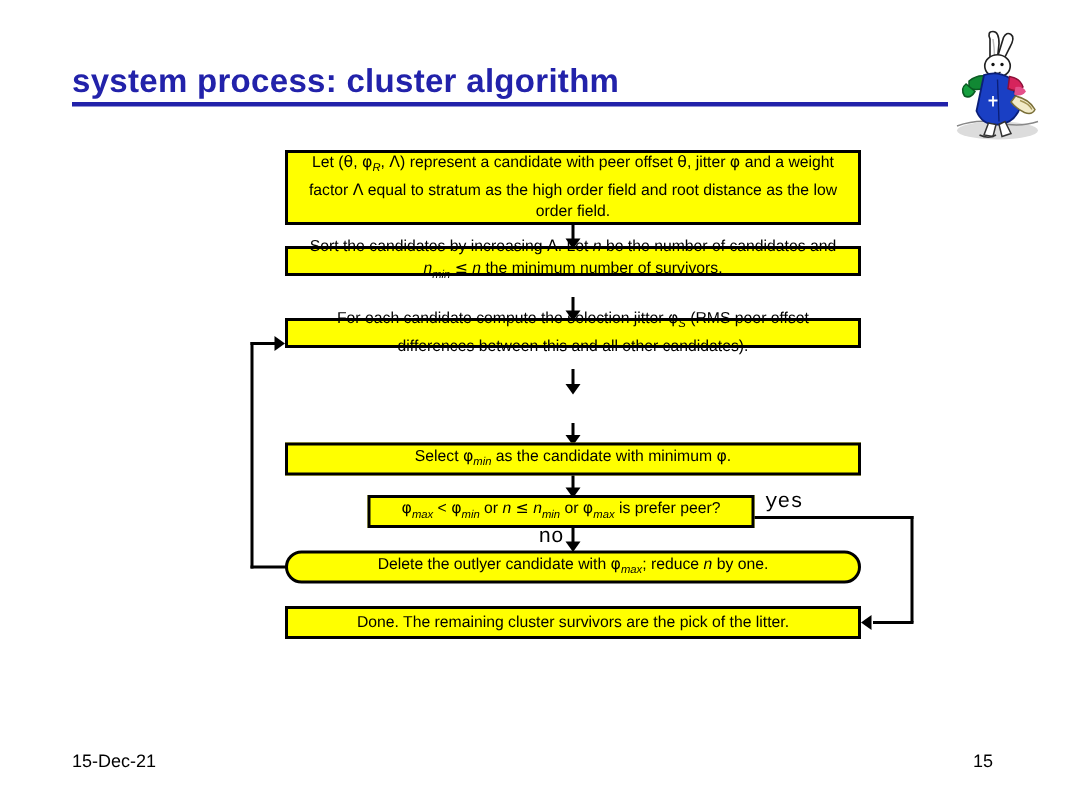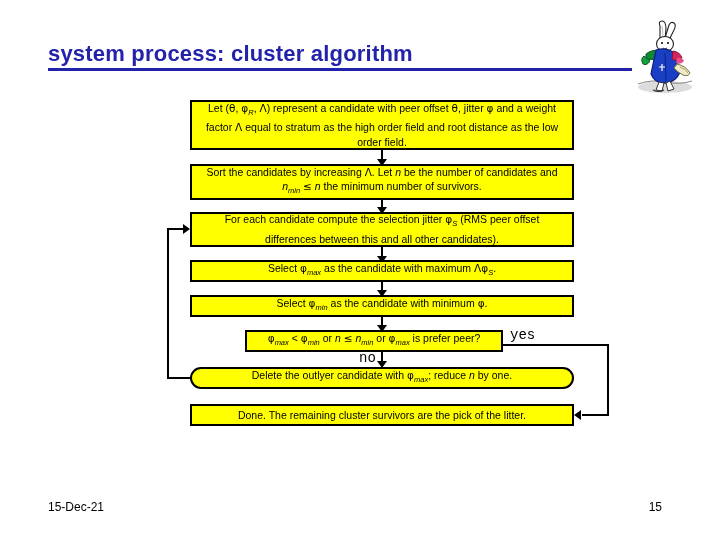--- a/index.html
+++ b/index.html
@@ -187,43 +187,38 @@
 
   <div class="fbox" style="left:190px; top:100px; width:384px; height:50px;">
     <div class="inner">
       <span>Let (<span class="sym">θ</span>, <span class="sym">φ</span><span class="sub">R</span>, <span class="sym">Λ</span>) represent a candidate with peer offset <span class="sym">θ</span>, jitter <span class="sym">φ</span> and a weight factor <span class="sym">Λ</span> equal to stratum as the high order field and root distance as the low order field.</span>
     </div>
   </div>
 
   <div class="line vline" style="left:381px; top:150px; height:11px;"></div>
   <div class="arrow-down" style="left:377px; top:159px;"></div>
 
-  <div class="fbox" style="left:190px; top:164px; width:384px; height:36px;">
+  <div class="fbox" style="left:190px; top:164px; width:384px; height:20px;">
     <div class="inner">
       <span>Sort the candidates by increasing <span class="sym">Λ</span>. Let <i>n</i> be the number of candidates and <i>n</i><span class="sub">min</span> <span class="sym">≤</span> <i>n</i> the minimum number of survivors.</span>
     </div>
   </div>
 
   <div class="line vline" style="left:381px; top:198px; height:11px;"></div>
   <div class="arrow-down" style="left:377px; top:207px;"></div>
 
-  <div class="fbox" style="left:190px; top:212px; width:384px; height:35px;">
+  <div class="fbox" style="left:190px; top:212px; width:384px; height:20px;">
     <div class="inner">
       <span>For each candidate compute the selection jitter <span class="sym">φ</span><span class="sub">S</span> (RMS peer offset differences between this and all other candidates).</span>
     </div>
   </div>
 
   <div class="line vline" style="left:381px; top:246px; height:12px;"></div>
   <div class="arrow-down" style="left:377px; top:256px;"></div>
 
-  <div class="fbox" style="left:190px; top:260px; width:384px; height:22px;">
-    <div class="inner">
-      <span>Select <span class="sym">φ</span><span class="sub">max</span> as the candidate with maximum <span class="sym">Λφ</span><span class="sub">S</span>.</span>
-    </div>
-  </div>
 
   <div class="line vline" style="left:381px; top:282px; height:10px;"></div>
   <div class="arrow-down" style="left:377px; top:290px;"></div>
 
   <div class="fbox" style="left:190px; top:295px; width:384px; height:22px;">
     <div class="inner">
       <span>Select <span class="sym">φ</span><span class="sub">min</span> as the candidate with minimum <span class="sym">φ</span>.</span>
     </div>
   </div>
 

